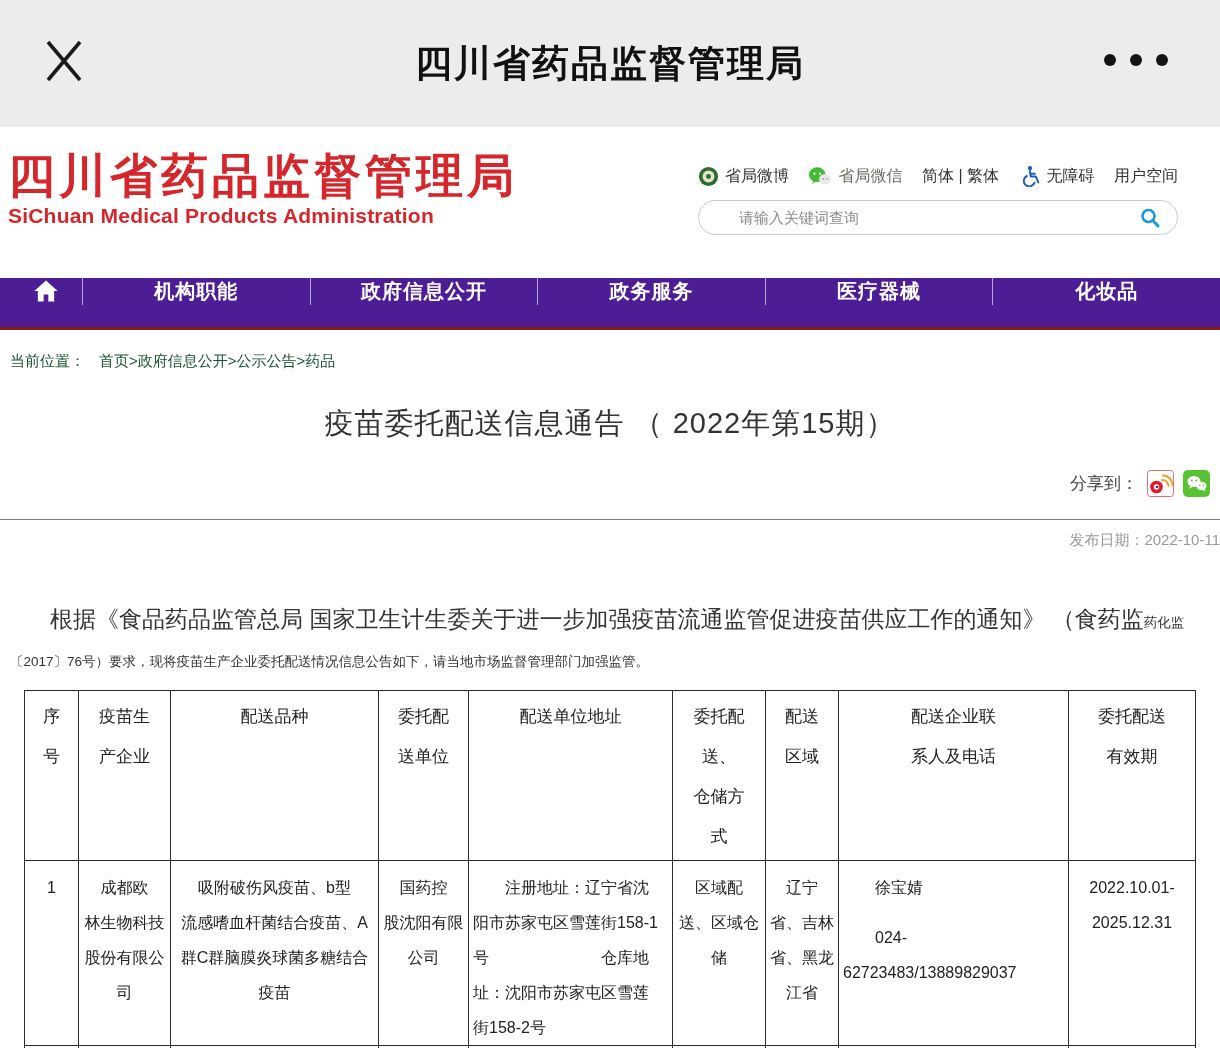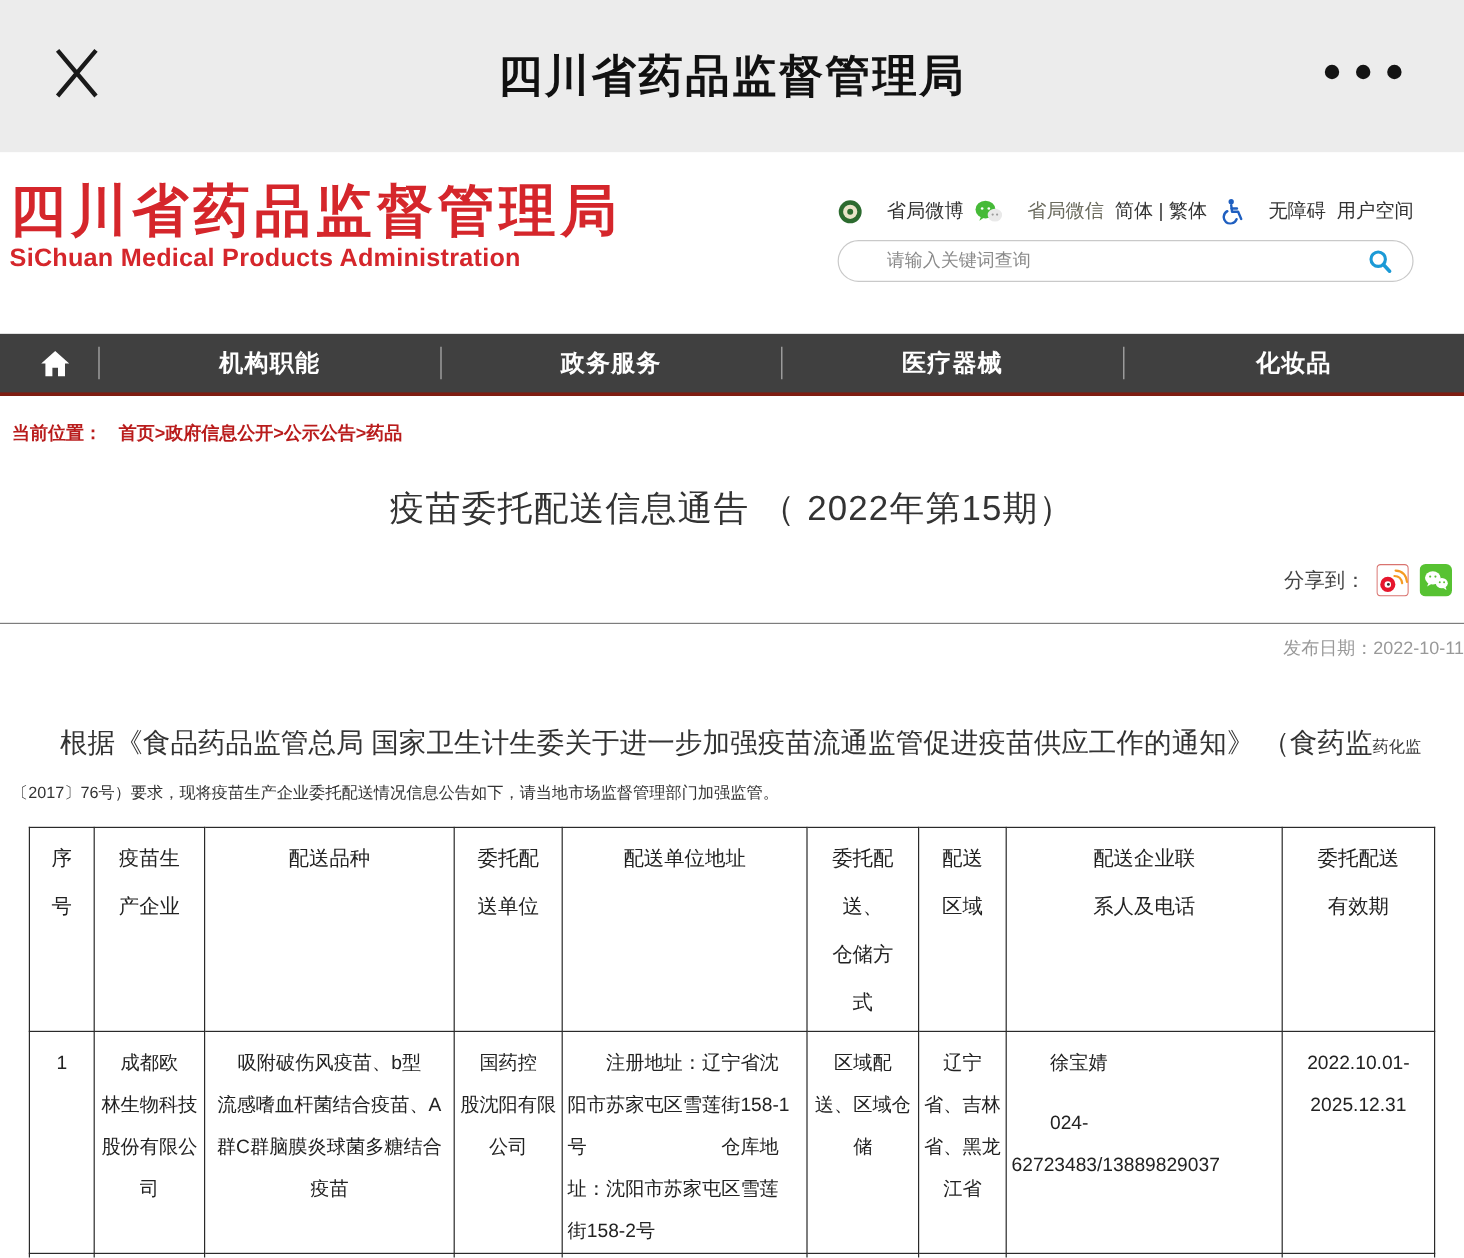--- a/index.html
+++ b/index.html
@@ -19,42 +19,42 @@
   .wx-more .dot { width:12px; height:12px; border-radius:50%; background:#141414; }
 
   
   .site-header { position:relative; height:151px; background:#fff; }
   .logo { position:absolute; left:8px; top:22px; color:#d5262b; }
   .logo-cn { font-size:47px; font-weight:800; letter-spacing:4px; line-height:1.15; }
   .logo-en { font-size:21px; font-weight:700; letter-spacing:0.2px; margin-top:1px; }
   .header-right { position:absolute; right:42px; top:38px; width:480px; }
   .top-links { display:flex; align-items:center; justify-content:space-between;
     font-size:16px; color:#333; white-space:nowrap; }
-  .top-link { display:flex; align-items:center; gap:20px; cursor:pointer; }
+  .top-link { display:flex; align-items:center; gap:6px; cursor:pointer; }
   .top-link svg { display:block; }
   .wechat-label { color:#6b6b5e; }
   .access-label { color:#333; }
   .search-box { margin-top:13px; height:35px; border:1px solid #c9c9c9; border-radius:18px;
     display:flex; align-items:center; padding:0 16px; background:#fff; }
   .search-box input { border:none; outline:none; flex:1; font-size:15px; color:#333;
     padding-left:24px; background:transparent; font-family:inherit; }
   .search-box input::placeholder { color:#8a8a8a; }
   .search-btn { cursor:pointer; display:flex; }
 
   
-  .main-nav { height:52px; background:#404040; display:flex; align-items:center;
+  .main-nav { height:52px; background:#4c1d95; display:flex; align-items:flex-start;
     color:#fff; border-bottom:3px solid #7e1d12; }
   .nav-notch { width:10px; background:#c60f12; border-right:4px solid #fff; }
   .nav-home { width:72px; display:flex; align-items:center; justify-content:center; cursor:pointer; }
   .nav-item { flex:1; display:flex; align-items:center; justify-content:center;
     font-size:20px; font-weight:700; letter-spacing:1px; cursor:pointer;
     border-left:1px solid rgba(255,255,255,.6); }
 
   
-  .breadcrumb { padding:22px 0 0 10px; font-size:15px; color:#b91c1c; height:50px;font-weight:bold; }
+  .breadcrumb { padding:22px 0 0 10px; font-size:15px; color:#14532d; height:50px; }
   .breadcrumb .path { margin-left:14px; cursor:pointer; }
 
   
   .article-title { text-align:center; font-size:29px; font-weight:400; color:#333;
     margin-top:24px; letter-spacing:1px; }
   .share-row { display:flex; justify-content:flex-end; align-items:center; gap:9px;
     margin:26px 10px 22px 0; font-size:17px; color:#444; }
   .share-row svg { display:block; cursor:pointer; }
   .rule { border:none; border-top:1px solid #7d7d7d; margin:0; }
   .pub-date { text-align:right; font-size:15px; color:#999; padding-top:11px; }
@@ -165,20 +165,21 @@
 </div>
 
 <div class="main-nav">
   <div class="nav-notch"></div>
   <div class="nav-home">
     <svg width="28" height="26" viewBox="0 0 24 22">
         <path d="M2 11 L12 2 L22 11 H19 V20 H14 V14 H10 V20 H5 V11 Z" fill="#fff"></path>
       </svg>
   </div>
   <div class="nav-item">机构职能</div>
+  <div class="nav-item">政府信息公开</div>
   <div class="nav-item">政务服务</div>
   <div class="nav-item">医疗器械</div>
   <div class="nav-item">化妆品</div>
 </div>
 
 <div class="breadcrumb">
   <span>当前位置：</span><span class="path">首页&gt;政府信息公开&gt;公示公告&gt;药品</span>
 </div>
 
 <div class="article-title">疫苗委托配送信息通告 （ 2022年第15期）</div>

